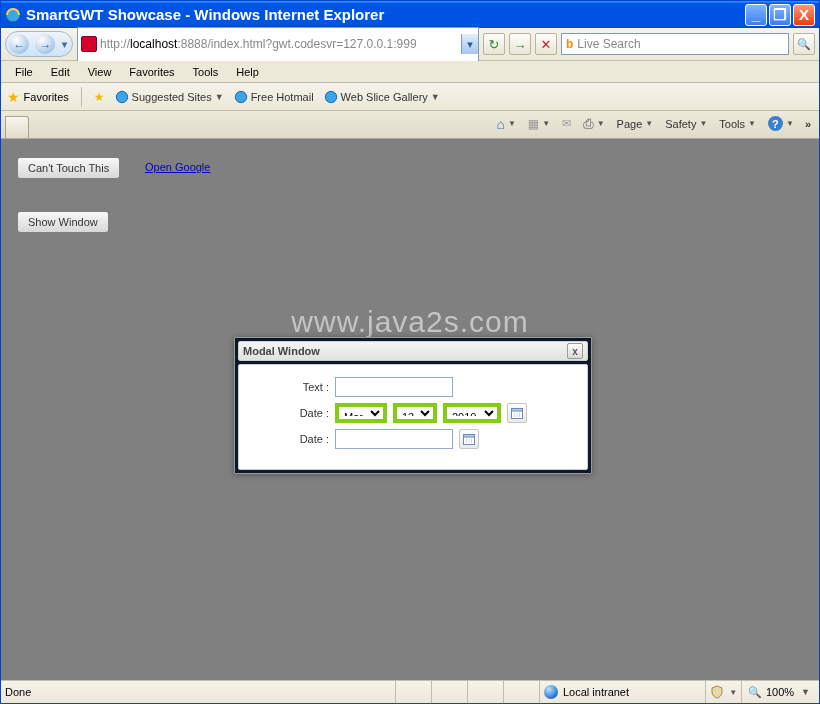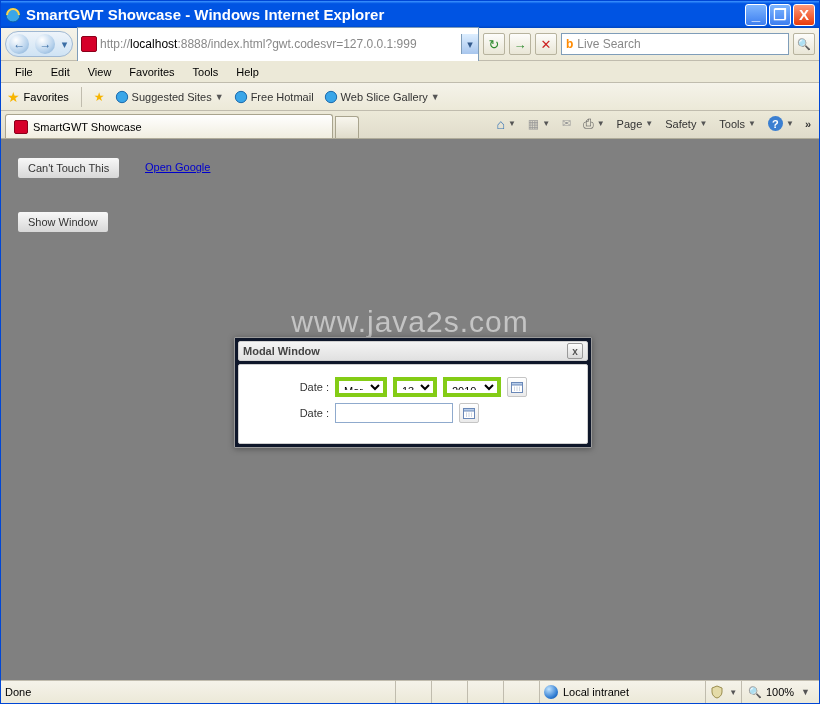--- a/index.html
+++ b/index.html
@@ -312,24 +312,20 @@
     <div class="fav-link">
       <span class="ie-small"><svg width="14" height="14" viewBox="0 0 16 16">
             <circle cx="8" cy="8" r="6.5" fill="#3aa6e8" stroke="#0b5ea5"></circle>
           </svg></span>
       <span>Web Slice Gallery</span>
       <span class="dd-arrow">▼</span>
     </div>
   </div>
 
   <div class="tabbar">
-    <div class="tab" style="width:328px;">
-      <span class="page-icon"></span>
-      <span>SmartGWT Showcase</span>
-    </div>
     <div class="newtab"></div>
     <div class="tabbar-right">
       <div class="tb-btn">
           <span style="color:#2f6fb3;font-size:14px;">⌂</span>
           <span class="dd-arrow">▼</span>
         </div>
       <div class="tb-btn">
           <span style="color:#999;font-size:12px;">▦</span>
           <span class="dd-arrow">▼</span>
         </div>
@@ -367,20 +363,24 @@
     <div class="watermark">www.java2s.com</div>
 
     <div class="modal">
       <div class="modal-head">
         <span class="title">Modal Window</span>
         <div class="modal-close">
             <span>x</span>
           </div>
       </div>
       <div class="modal-body">
+        <div class="form-row">
+          <div class="form-label">Text :</div>
+          <input class="text-input" style="">
+        </div>
         <div class="form-row">
           <div class="form-label">Date :</div>
           <select class="sel" style="width:52px;">
             <option>Mar</option>
           </select>
           <select class="sel" style="width:44px;">
             <option>13</option>
           </select>
           <select class="sel" style="width:58px;">
             <option>2010</option>

